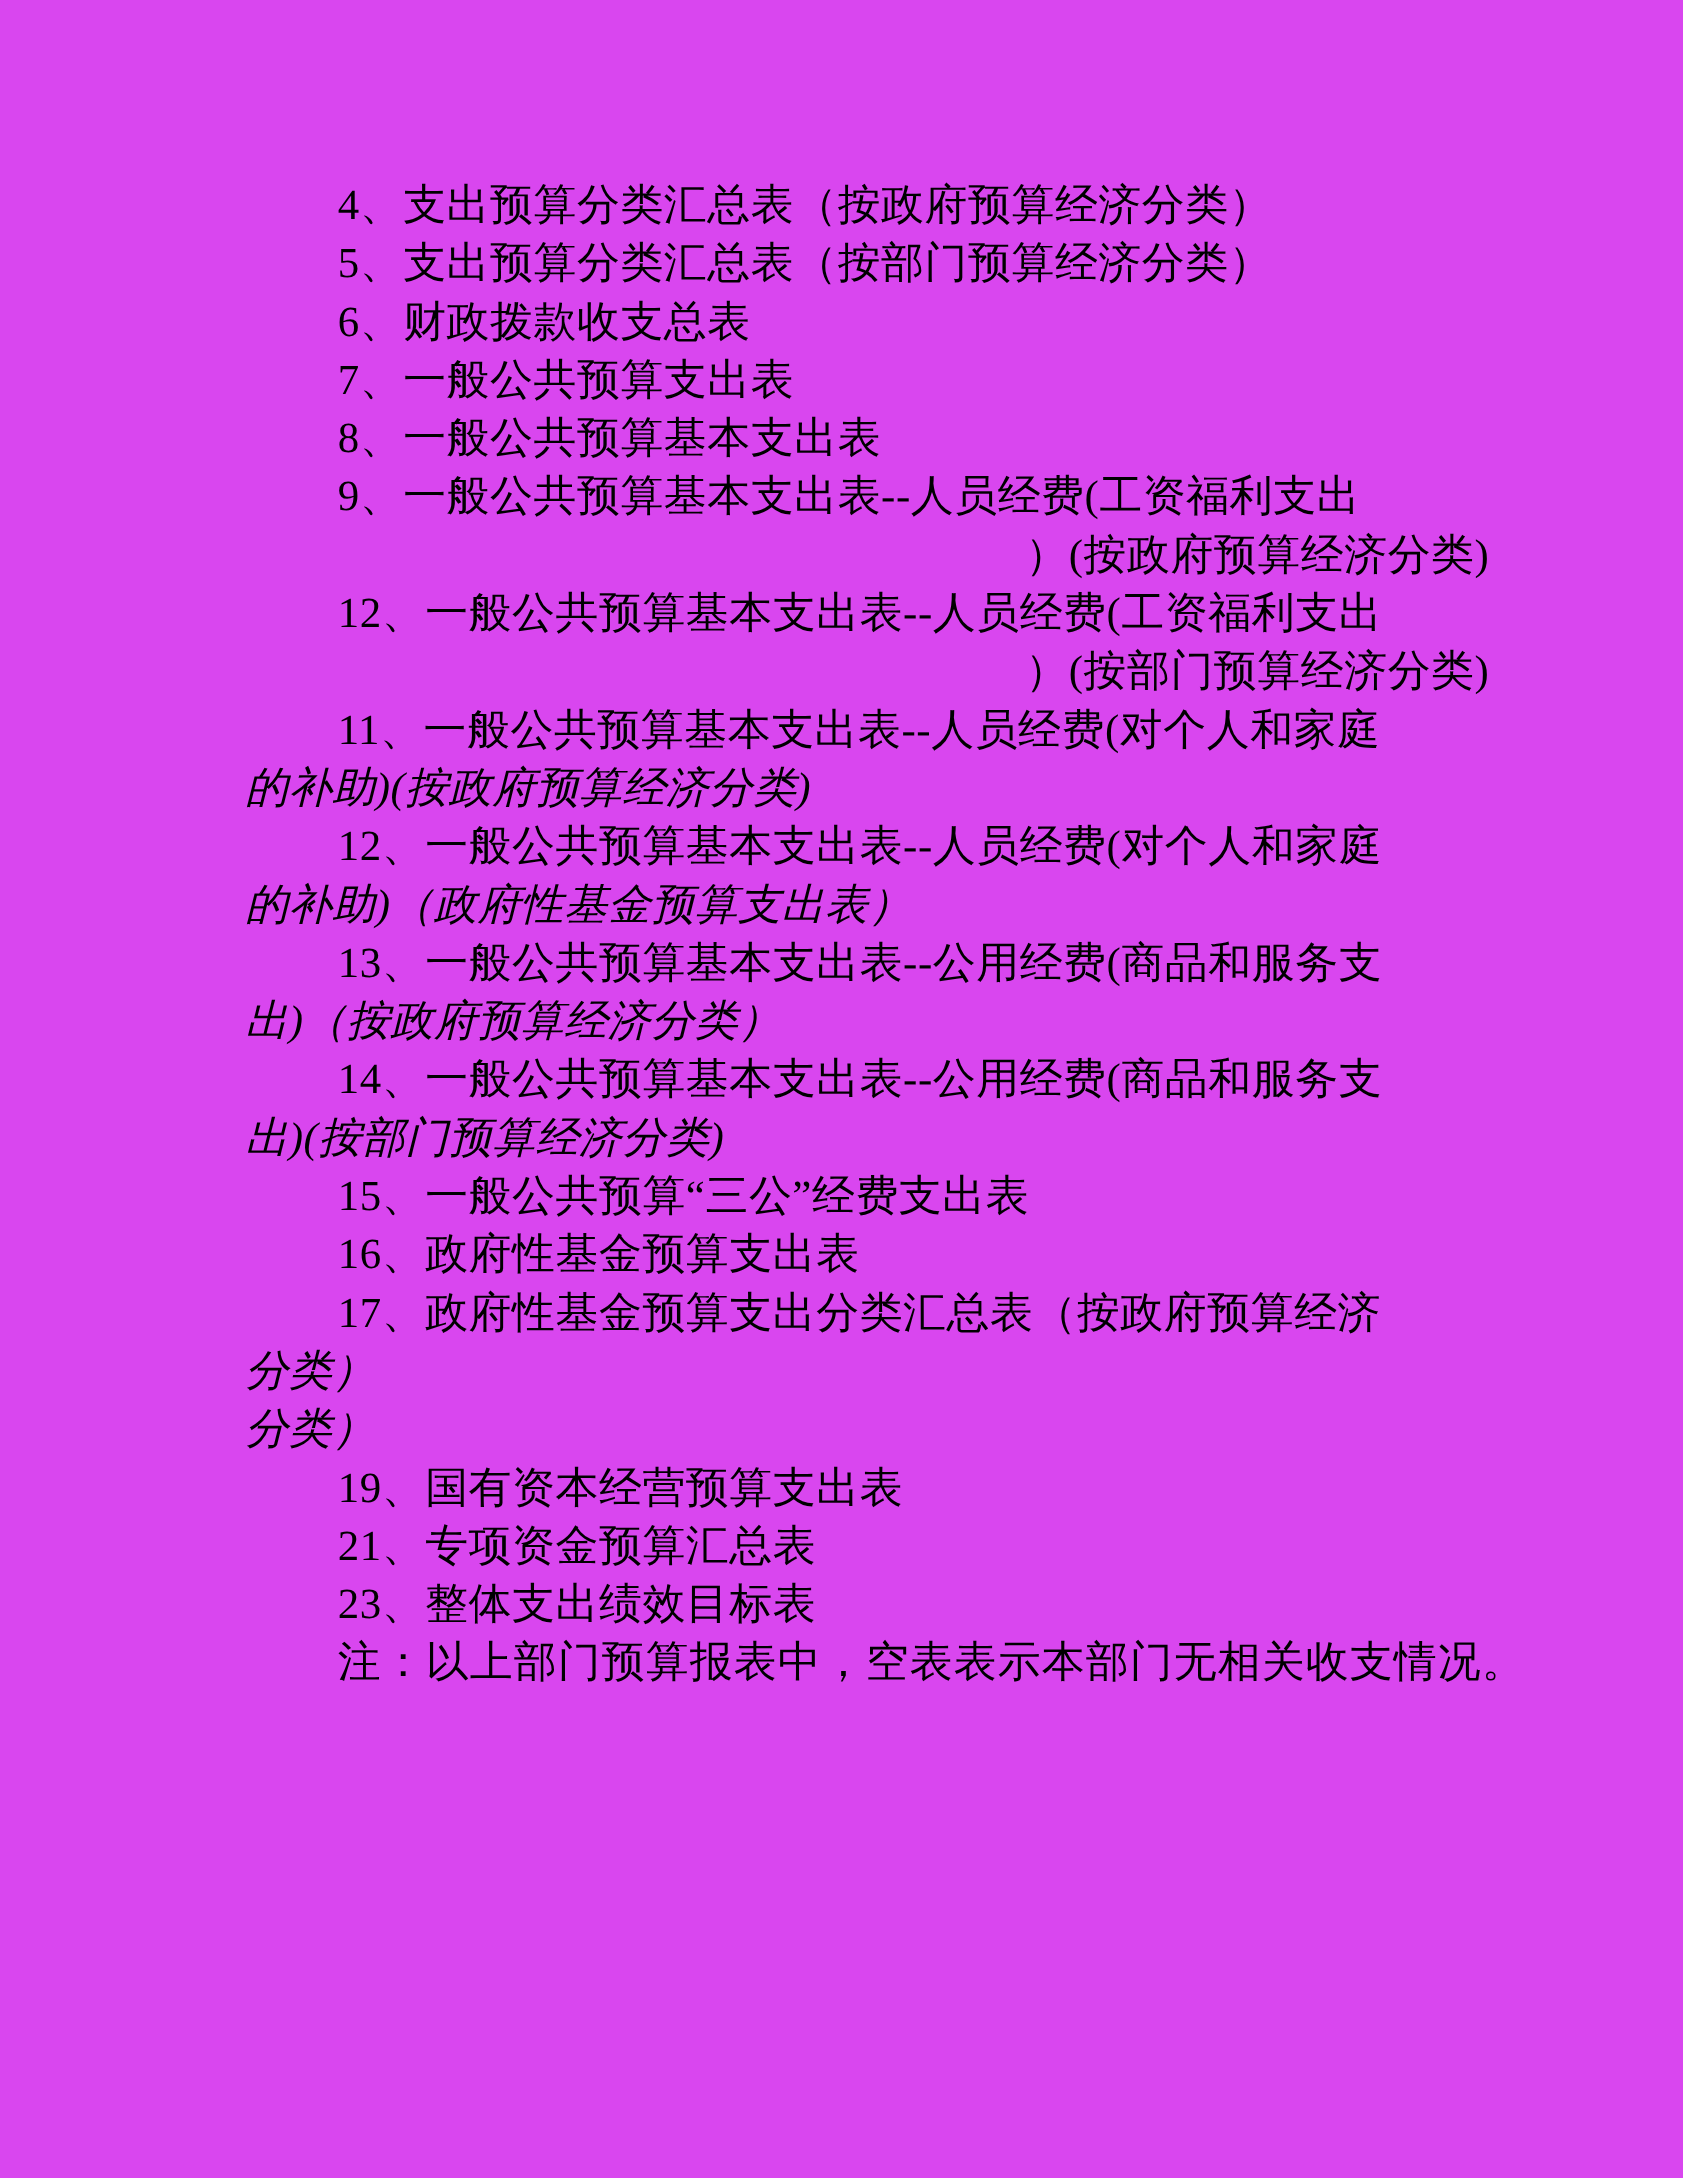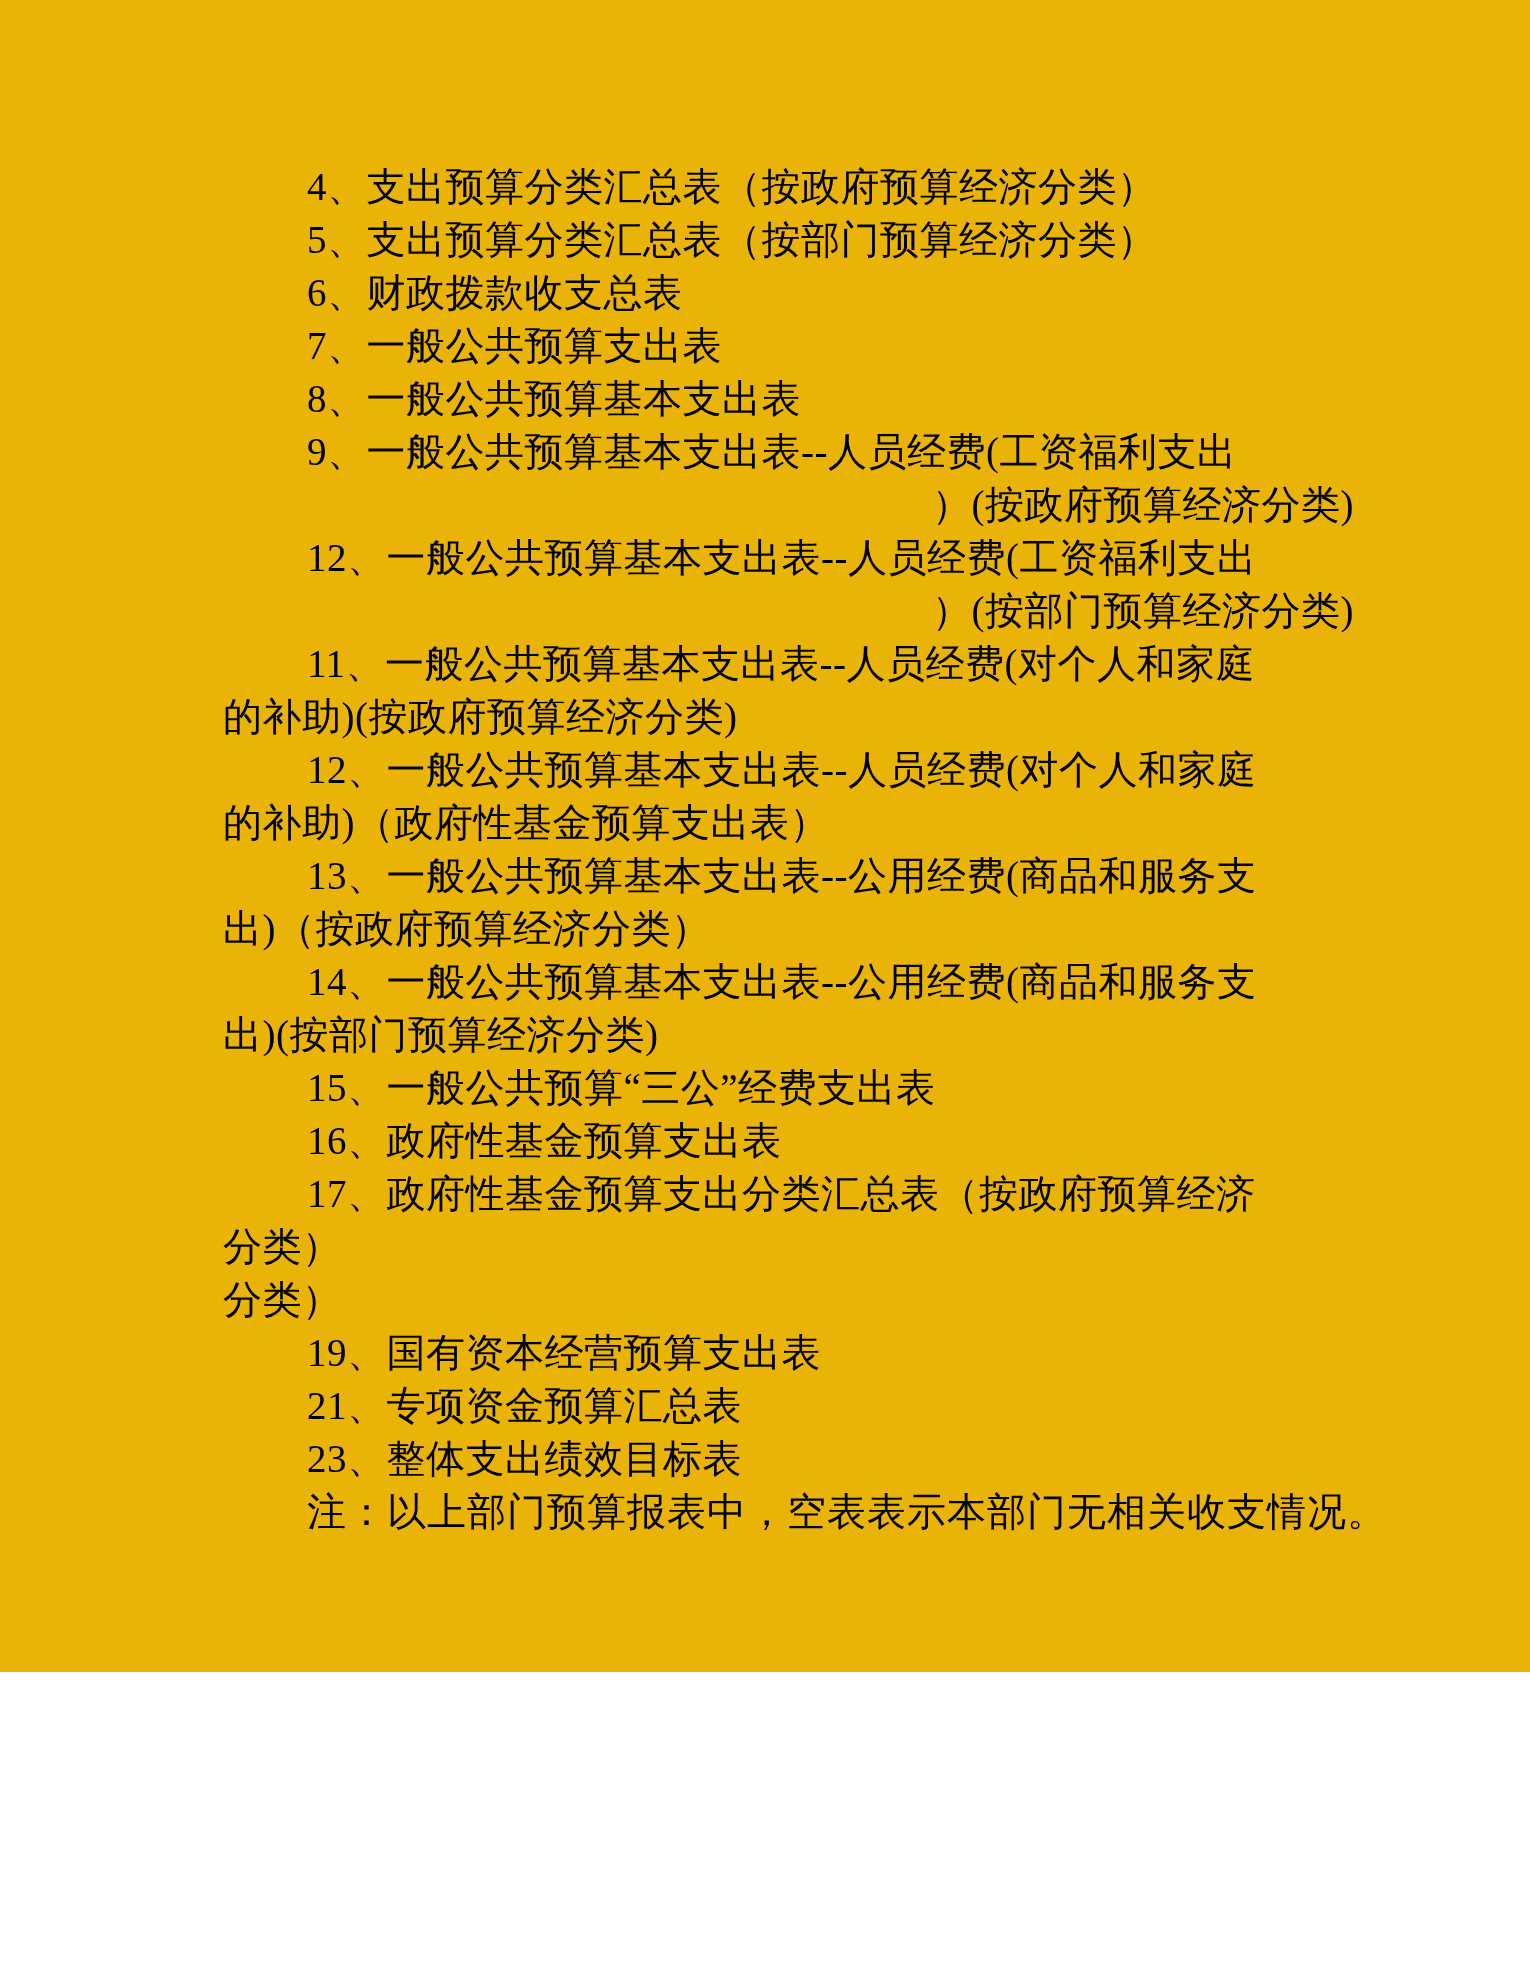--- a/index.html
+++ b/index.html
@@ -3,22 +3,22 @@
 <meta charset="utf-8">
 <style>
   html, body {
     margin: 0;
     padding: 0;
     background: #ffffff;
   }
   .page {
     position: relative;
     width: 1530px;
-    height: 1672px;
-    background: #eab308;
+    height: 1980px;
+    background: #d946ef;
     color: #000000;
     font-family: "Liberation Serif", "DejaVu Serif", serif;
     overflow: hidden;
   }
   .text-block {
     position: absolute;
     left: 174px;
     top: 160px;
     width: 1180px;
   }
@@ -26,21 +26,21 @@
     font-size: 39px;
     line-height: 53px;
     height: 53px;
     white-space: pre;
     letter-spacing: 0.5px;
     color: #000000;
   }
   
   .line.first { text-indent: 133px; }
   
-  .line.cont  { text-indent: 49px; }
+  .line.cont  { text-indent: 49px; font-style: italic; }
   
   .line.hang  { text-indent: 0; text-align: right; }
   .line.bold  { font-weight: normal; letter-spacing: 1px; }
 </style>
 </head>
 <body>
 
 <div class="page">
   <div class="text-block" id="text-block">
       <div class="line first">4、支出预算分类汇总表（按政府预算经济分类）</div>

